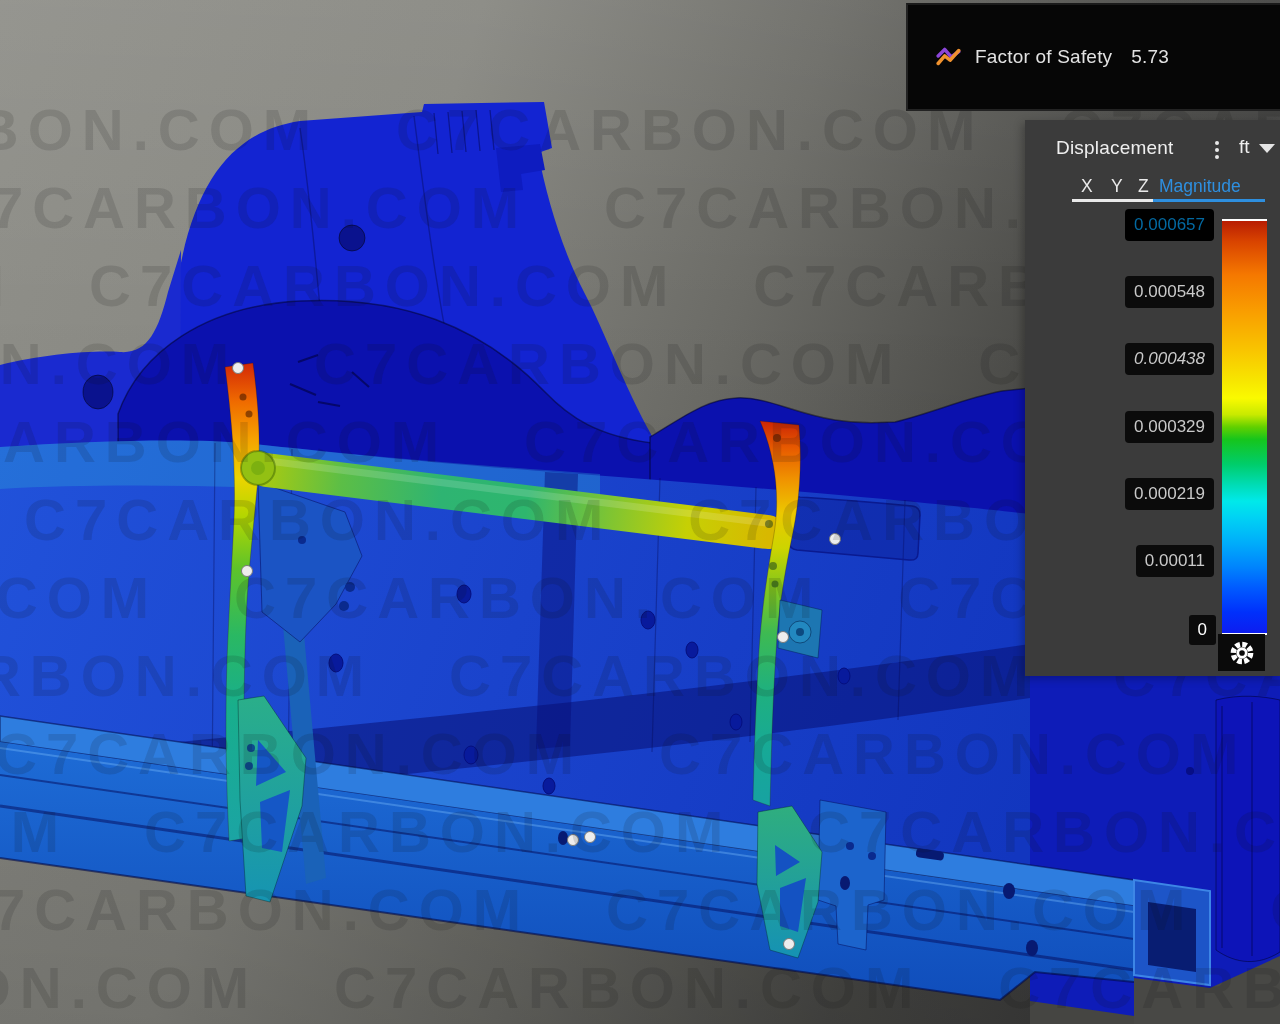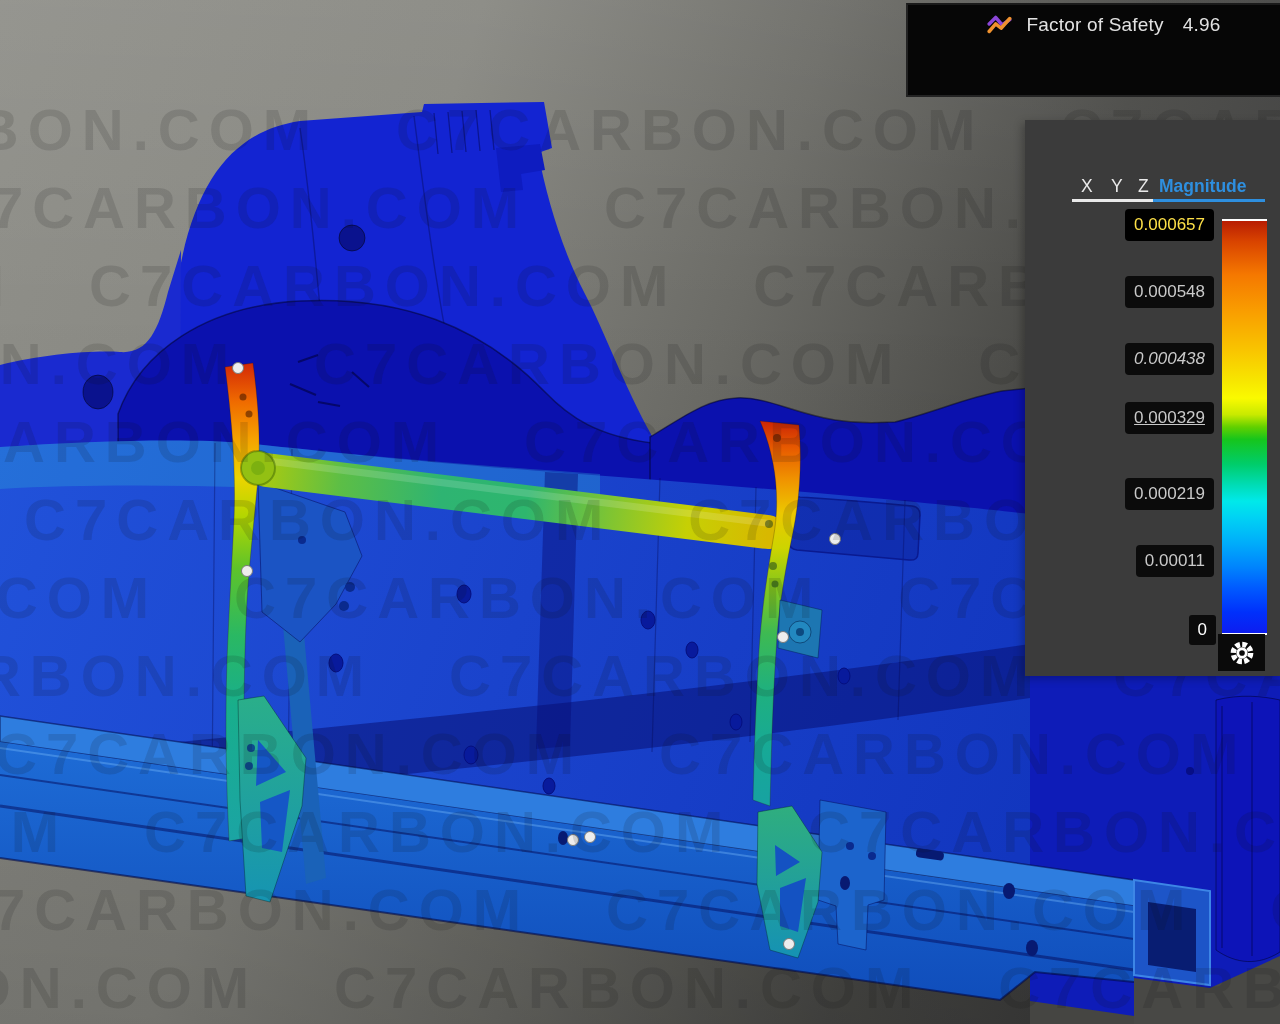--- a/index.html
+++ b/index.html
@@ -9,54 +9,54 @@
   #stage::after{content:"";position:absolute;inset:0;
          background:linear-gradient(180deg,rgba(255,255,255,0.06) 0%,rgba(0,0,0,0) 30%,rgba(0,0,0,0.10) 78%,rgba(0,0,0,0.16) 100%);
          pointer-events:none;}
   
   #watermark{position:absolute;inset:0;overflow:hidden;z-index:3;pointer-events:none;}
   .wm-row{position:absolute;white-space:nowrap;font-size:58px;font-weight:700;
           letter-spacing:9px;color:rgba(15,15,15,0.13);}
   
   #viewport{position:absolute;inset:0;z-index:1;}
   
-  #results{position:absolute;left:906px;top:3px;width:374px;height:94px;
+  #results{position:absolute;left:906px;top:3px;width:374px;height:108px;
            background:#060606;border:2px solid #232323;border-right:none;border-top-color:#1a1a1a;
-           box-sizing:border-box;z-index:5;display:flex;flex-direction:row;justify-content:space-around;
-           padding:2px 1px;}
+           box-sizing:border-box;z-index:5;display:flex;flex-direction:column;justify-content:space-around;
+           padding:2px 8px;}
   .res-row{display:flex;align-items:center;padding-left:20px;height:36px;}
   .res-icon{width:26px;height:24px;margin-right:13px;flex:0 0 auto;}
   .res-label{color:#e2e2e2;font-size:19px;letter-spacing:.2px;}
   .res-value{color:#e2e2e2;font-size:19px;margin-left:19px;letter-spacing:.2px;}
   
   #legend{position:absolute;left:1025px;top:120px;width:255px;height:556px;
           background:#3b3b3b;z-index:5;box-shadow:-3px 3px 8px rgba(0,0,0,0.25);}
   .lg-header{position:absolute;left:0;top:14px;width:100%;height:30px;}
   .lg-title{position:absolute;left:31px;top:3px;font-size:19px;color:#efefef;letter-spacing:.2px;}
   .kebab{position:absolute;left:184px;top:2px;width:16px;height:28px;display:flex;flex-direction:column;
          align-items:center;justify-content:center;gap:3px;cursor:pointer;}
   .kebab i{width:4px;height:4px;border-radius:50%;background:#e8e8e8;}
   .unit-dd{position:absolute;left:214px;top:2px;display:flex;align-items:center;gap:9px;cursor:pointer;}
   .unit-label{font-size:19px;color:#efefef;}
   .caret{width:0;height:0;border-left:8px solid transparent;border-right:8px solid transparent;
          border-top:9px solid #e4e4e4;margin-top:3px;}
   .lg-tabs{position:absolute;left:0;top:54px;width:100%;height:30px;font-size:17.5px;}
   .tab{position:absolute;top:2px;color:#eaeaea;cursor:pointer;}
   .tab-x{left:56px;} .tab-y{left:86px;} .tab-z{left:113px;}
-  .tab-mag{left:134px;font-weight:700;}
+  .tab-mag{left:134px;font-weight:400;}
   .tab.active{color:var(--accent,#2e8fdf);}
   .tab-underline{position:absolute;top:25px;height:3px;}
   .tu-white{left:47px;width:81px;background:#e9e9e9;}
   .tu-blue{left:128px;width:112px;background:var(--accent,#2e8fdf);}
   .colorbar{position:absolute;left:197px;top:99px;width:45px;height:412px;
             border-top:2px solid #fff;border-bottom:2px solid #fff;}
   .scale-label{position:absolute;right:66px;height:26px;line-height:26px;background:rgba(7,7,7,0.93);
                color:#c9c9c9;font-size:17px;padding:3px 9px;border-radius:4px;white-space:nowrap;}
-  .scale-label.max{color:#fde047;background:#000;}
-  .sl-0{top:89px;} .sl-1{top:156px;} .sl-2{top:223px;font-style:italic;} .sl-3{top:282px;text-decoration:underline;}
+  .scale-label.max{color:#0369a1;background:#000;}
+  .sl-0{top:89px;} .sl-1{top:156px;} .sl-2{top:223px;font-style:italic;} .sl-3{top:291px;}
   .sl-4{top:358px;} .sl-5{top:425px;}
   .scale-zero{position:absolute;right:64px;top:495px;height:24px;line-height:24px;background:rgba(7,7,7,0.93);
               color:#fff;font-size:17px;padding:3px 9px;border-radius:3px;}
   .gear-btn{position:absolute;left:193px;top:514px;width:47px;height:37px;background:#0a0a0a;
             display:flex;align-items:center;justify-content:center;cursor:pointer;}
 </style>
 </head>
 <body>
 
 <div id="stage">
@@ -243,25 +243,37 @@
       <div class="wm-row" style="top: 954px; left: -330px;">C7CARBON.COM  C7CARBON.COM  C7CARBON.COM  </div>
     </div>
 
   <div id="results">
     <div class="res-row">
       <svg class="res-icon" viewBox="0 0 24 22">
         <polyline points="2,10 8,4 14,11 21,6" fill="none" stroke="#8b46d8" stroke-width="3.2" stroke-linecap="round" stroke-linejoin="round"></polyline>
         <polyline points="2,17 8,10 13,14 21,5" fill="none" stroke="#f0922e" stroke-width="3.2" stroke-linecap="round" stroke-linejoin="round"></polyline>
       </svg>
       <span class="res-label">Factor of Safety</span>
-      <span class="res-value">4.96</span>
+      <span class="res-value">5.73</span>
     </div>
   </div>
 
   <div id="legend">
+    <div class="lg-header">
+      <span class="lg-title">Displacement</span>
+      <span class="kebab">
+          <i></i>
+          <i></i>
+          <i></i>
+        </span>
+      <span class="unit-dd">
+        <span class="unit-label">ft</span>
+        <span class="caret"></span>
+      </span>
+    </div>
     <div class="lg-tabs">
       <span class="tab tab-x">X</span>
       <span class="tab tab-y">Y</span>
       <span class="tab tab-z">Z</span>
       <span class="tab tab-mag active">Magnitude</span>
       <span class="tab-underline tu-white"></span>
       <span class="tab-underline tu-blue"></span>
     </div>
 
     <div class="colorbar" id="colorbar" style="background: linear-gradient(rgb(184, 29, 3) 0%, rgb(217, 68, 0) 5%, rgb(245, 120, 0) 13%, rgb(249, 158, 0) 22%, rgb(249, 195, 0) 31%, rgb(247, 231, 0) 39%, rgb(250, 250, 0) 43%, rgb(200, 234, 0) 47%, rgb(98, 208, 0) 50%, rgb(22, 197, 28) 53%, rgb(0, 205, 106) 59%, rgb(0, 220, 180) 64%, rgb(0, 233, 234) 68%, rgb(0, 210, 244) 72%, rgb(0, 174, 250) 78%, rgb(0, 132, 253) 84%, rgb(0, 91, 255) 89%, rgb(0, 48, 251) 95%, rgb(13, 29, 240) 100%);"></div>

